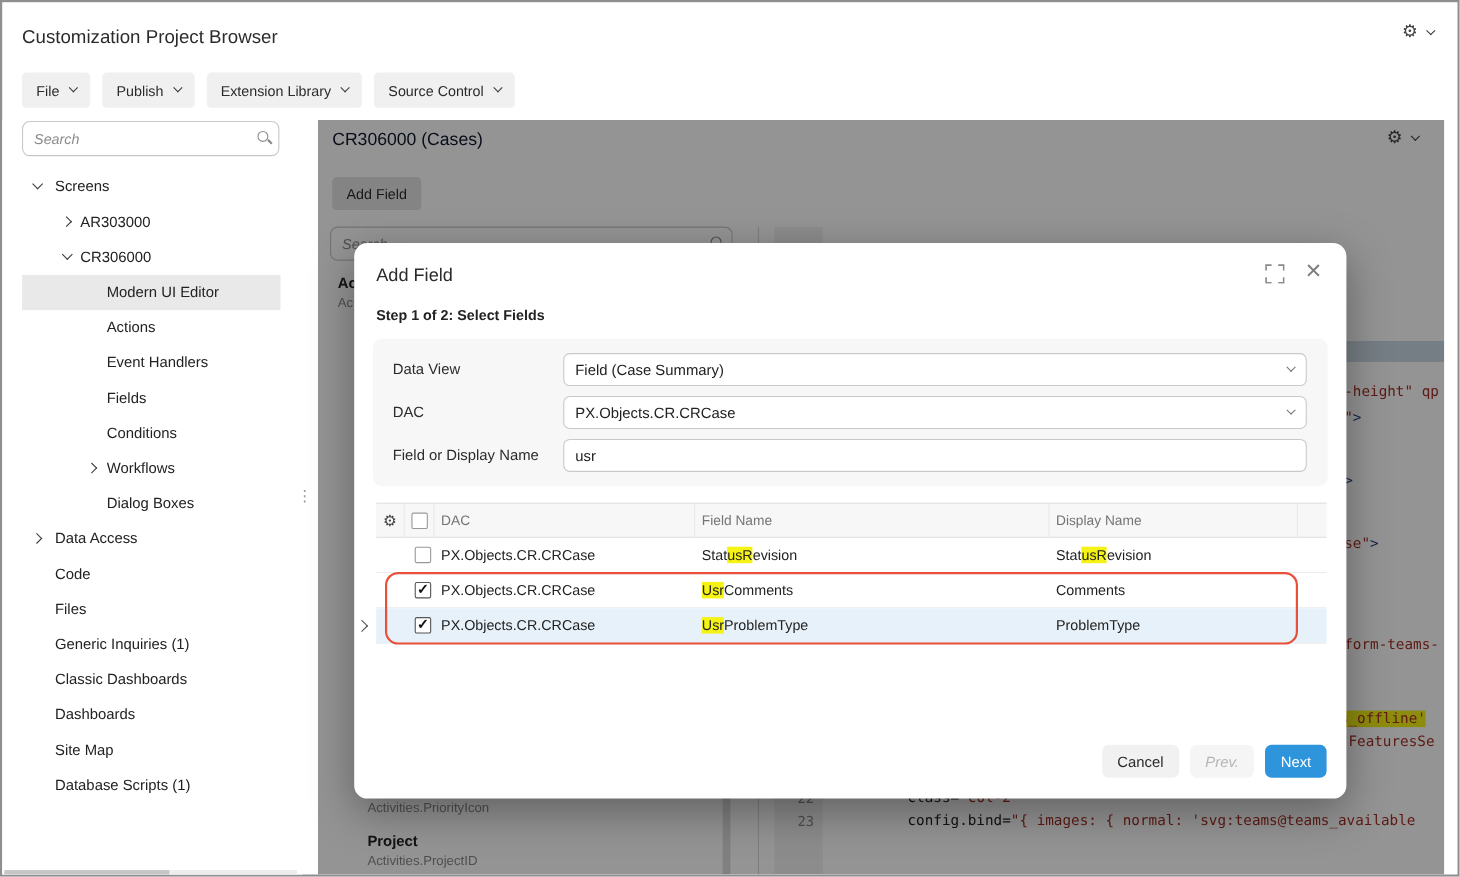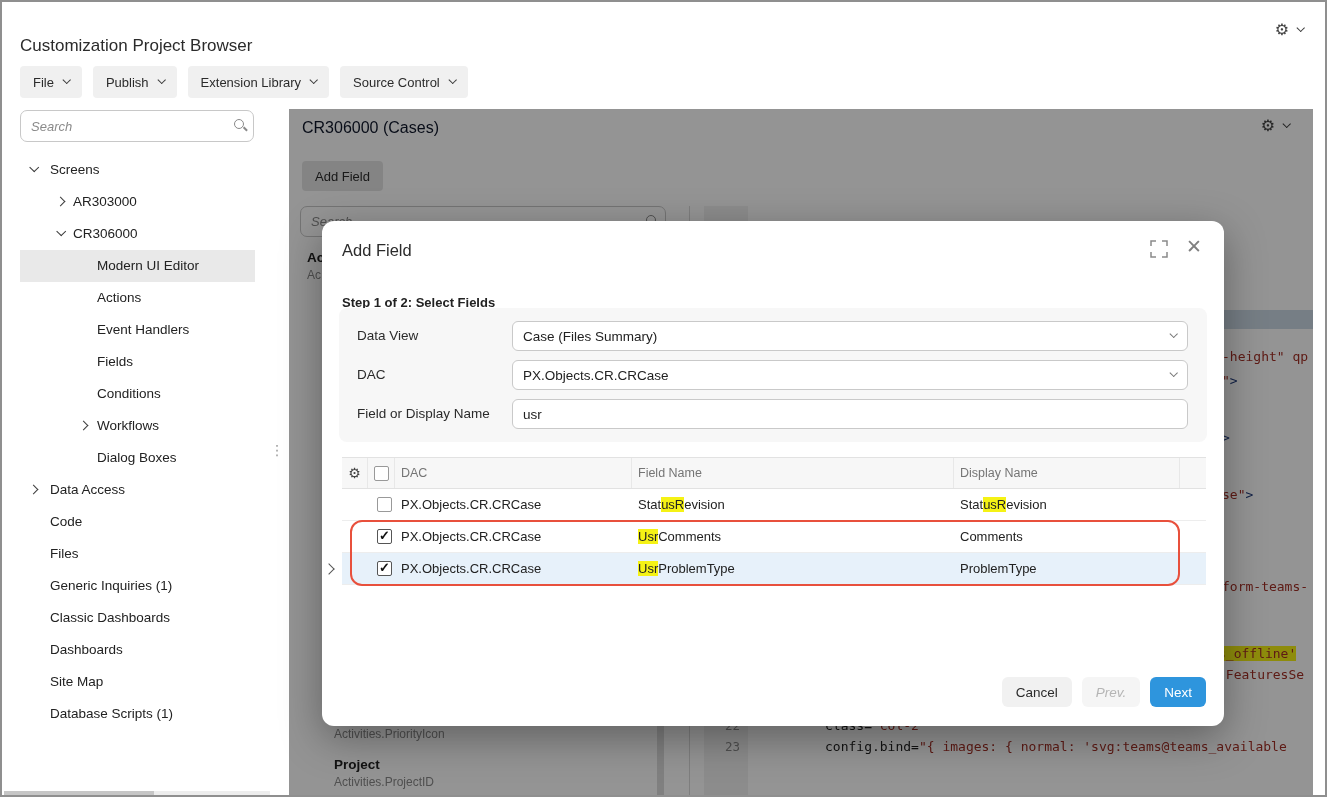--- a/index.html
+++ b/index.html
@@ -1,21 +1,21 @@
 <!DOCTYPE html>
 <html><head>
 <meta charset="utf-8">
 <style>
   * { margin:0; padding:0; box-sizing:border-box; }
   body { font-family:"Liberation Sans", sans-serif; background:#fff; }
   .window { position:relative; width:1327px; height:797px; background:#fff;
             border:2px solid #8f8f8f; overflow:hidden; }
 
   
-  .app-title { position:absolute; left:18px; top:22px; font-size:17px; color:#2b2b2b;margin-top:12px; }
+  .app-title { position:absolute; left:18px; top:22px; font-size:17px; color:#2b2b2b; }
   .top-gear { position:absolute; right:22px; top:20px; display:flex; align-items:center; gap:8px; color:#444; }
   .gear-glyph { font-size:16px; line-height:1; color:#444; }
   .menubar { position:absolute; left:18px; top:64px; display:flex; gap:11px; }
   .menu-btn { display:flex; align-items:center; gap:9px; background:#f0f0f0; border:none;
               border-radius:4px; padding:0 13px; height:32px; font-size:13px; color:#2b2b2b;
               font-family:"Liberation Sans", sans-serif; cursor:pointer; }
   .chev { display:inline-block; width:7px; height:7px; border-right:1.6px solid #3c3c3c;
           border-bottom:1.6px solid #3c3c3c; }
   .chev.down { transform:rotate(45deg) translate(-1px,-2px); }
   .chev.right { transform:rotate(-45deg) translate(0px,0px); }
@@ -69,21 +69,21 @@
              font-family:"DejaVu Sans Mono", monospace; font-size:12.5px; color:#8a8a8a; }
 
   .dim-overlay { position:absolute; inset:0; background:rgba(0,0,0,0.42); z-index:50; }
 
   
   .modal { position:absolute; left:320px; top:219px; width:902px; height:505px; background:#fff;
            border-radius:12px; box-shadow:0 12px 40px rgba(0,0,0,.35); z-index:100; }
   .modal-title { position:absolute; left:20px; top:20px; font-size:16.5px; color:#2b2b2b; }
   .modal-expand { position:absolute; right:56px; top:19px; width:18px; height:18px; cursor:pointer; }
   .modal-close { position:absolute; right:22px; top:14px; font-size:19px; color:#808080; cursor:pointer; }
-  .modal-step { position:absolute; left:20px; top:74px; font-size:13px; font-weight:bold; color:#222; }
+  .modal-step { position:absolute; left:20px; top:58px; font-size:13px; font-weight:bold; color:#222; }
   .form-card { position:absolute; left:17px; top:87px; width:868px; height:134px; background:#f7f7f7;
                border-radius:8px; }
   .form-row { position:absolute; left:0; width:100%; height:30px; }
   .form-label { position:absolute; left:18px; top:7px; font-size:13.5px; color:#2b2b2b; }
   .form-field { position:absolute; left:173px; top:0; width:676px; height:30px; background:#fff;
                 border:1px solid #c9c9c9; border-radius:6px; font-size:13.5px; color:#222;
                 display:flex; align-items:center; padding:0 26px 0 10px; }
   .form-field .chev { position:absolute; right:11px; top:11px; border-color:#777; }
   .form-input { width:676px; height:30px; border:1px solid #c9c9c9; border-radius:6px;
                 padding:0 10px; font-size:13.5px; color:#222; font-family:"Liberation Sans", sans-serif; }
@@ -247,21 +247,21 @@
           <path d="M1 6V1h5 M12 1h5v5 M17 12v5h-5 M6 17H1v-5" stroke="#8a8a8a" fill="none" stroke-width="1.5"></path>
         </svg>
     </span>
     <span class="modal-close">✕</span>
     <div class="modal-step">Step 1 of 2: Select Fields</div>
 
     <div class="form-card">
       <div class="form-row" style="top:13px">
         <span class="form-label">Data View</span>
         <div class="form-field">
-          <span>Case (Files Summary)</span>
+          <span>Field (Case Summary)</span>
           <span class="chev down small"></span>
         </div>
       </div>
       <div class="form-row" style="top:52px">
         <span class="form-label">DAC</span>
         <div class="form-field">
           <span>PX.Objects.CR.CRCase</span>
           <span class="chev down small"></span>
         </div>
       </div>

